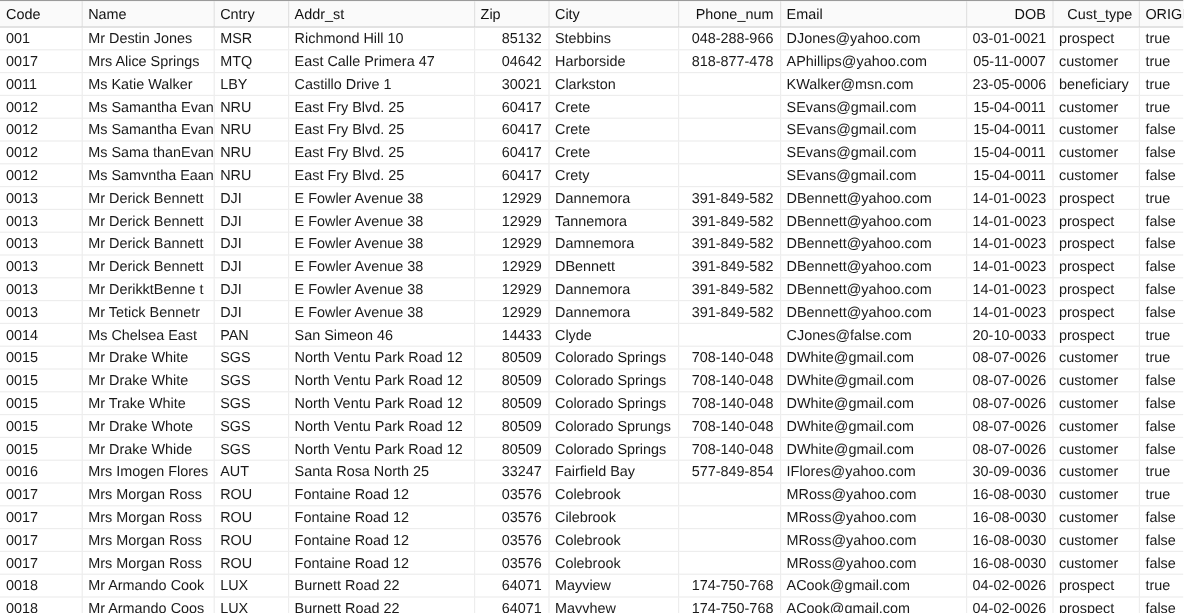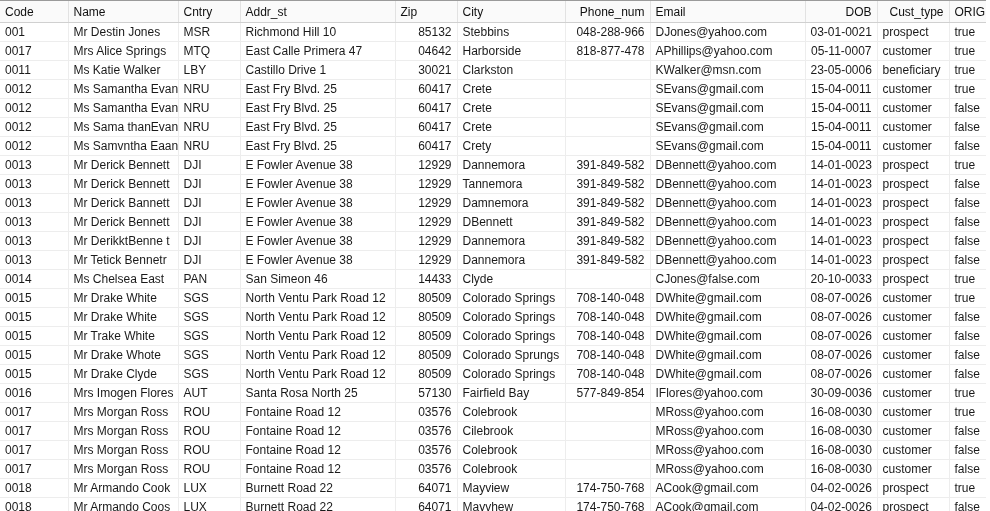--- a/index.html
+++ b/index.html
@@ -334,37 +334,37 @@
           <td class="right">80509</td>
           <td>Colorado Sprungs</td>
           <td class="right">708-140-048</td>
           <td>DWhite@gmail.com</td>
           <td class="right">08-07-0026</td>
           <td>customer</td>
           <td>false</td>
         </tr>
         <tr>
           <td>0015</td>
-          <td>Mr Drake Clyde</td>
+          <td>Mr Drake Whide</td>
           <td>SGS</td>
           <td>North Ventu Park Road 12</td>
           <td class="right">80509</td>
           <td>Colorado Springs</td>
           <td class="right">708-140-048</td>
           <td>DWhite@gmail.com</td>
           <td class="right">08-07-0026</td>
           <td>customer</td>
           <td>false</td>
         </tr>
         <tr>
           <td>0016</td>
           <td>Mrs Imogen Flores</td>
           <td>AUT</td>
           <td>Santa Rosa North 25</td>
-          <td class="right">57130</td>
+          <td class="right">33247</td>
           <td>Fairfield Bay</td>
           <td class="right">577-849-854</td>
           <td>IFlores@yahoo.com</td>
           <td class="right">30-09-0036</td>
           <td>customer</td>
           <td>true</td>
         </tr>
         <tr>
           <td>0017</td>
           <td>Mrs Morgan Ross</td>

